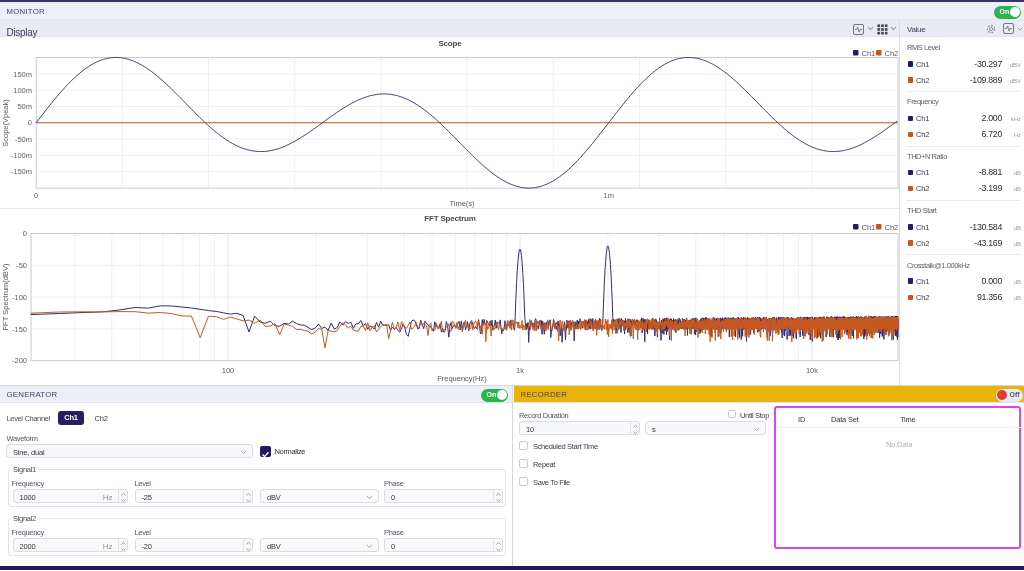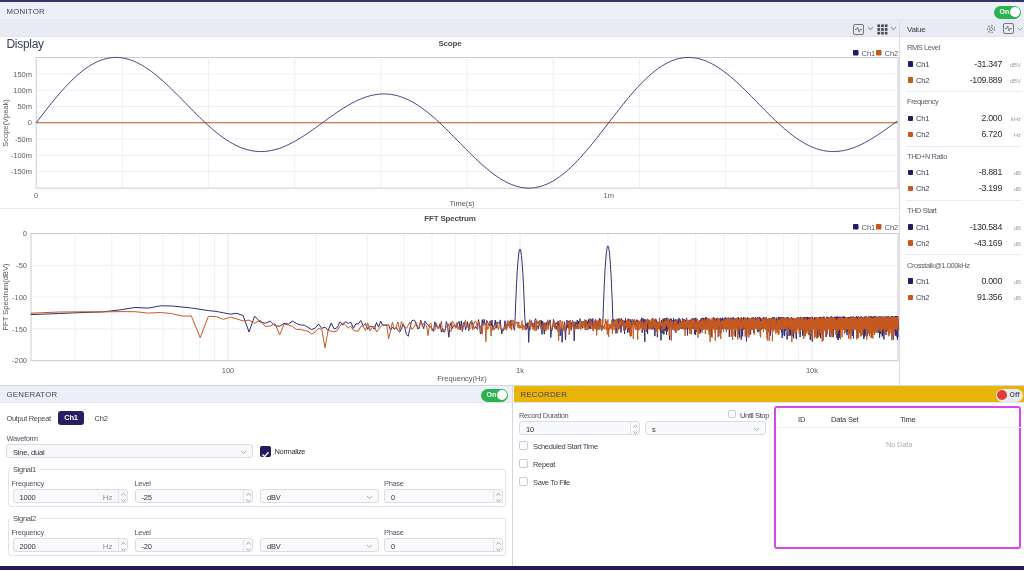--- a/index.html
+++ b/index.html
@@ -35,21 +35,21 @@
 
 <div class="abs" style="left:0;top:2px;width:1024px;height:18px;background:#eef0f9;border-bottom:1px solid #e3e5ef">
   <div class="abs ptitle" style="left:6.5px;top:4.5px;color:#3e3e63">MONITOR</div>
   <div class="abs toggle" style="left:994px;top:3.5px;background:#2ab44f">
     <span class="abs" style="left:5.5px;top:2.5px;font-size:7px;color:#fff;font-weight:bold">On</span>
     <span class="knob" style="right:1.5px;background:#fff"></span>
   </div>
 </div>
 
 <div class="abs hdrband" style="left:0;top:20px;width:899px;height:17px">
-  <div class="abs" style="left:6.5px;top:17px;font-size:12px;letter-spacing:-.3px;color:#3c3c55">Display</div>
+  <div class="abs" style="left:6.5px;top:7px;font-size:10px;letter-spacing:-.3px;color:#3c3c55">Display</div>
 
   <svg class="abs" style="left:853px;top:3.5px" width="11" height="11" viewBox="0 0 11 11">
     <rect x="0.5" y="0.5" width="10" height="10" rx="1.5" fill="none" stroke="#70757f" stroke-width="1"></rect>
     <polyline points="2,5.5 3.6,5.5 4.6,3 6.1,8 7.1,5.5 9,5.5" fill="none" stroke="#70757f" stroke-width="0.9"></polyline>
   </svg>
   <svg class="abs" style="left:866.5px;top:6px" width="7" height="5" viewBox="0 0 7 5">
     <polyline points="1,1 3.5,3.6 6,1" fill="none" stroke="#a0a5ae" stroke-width="1.1"></polyline>
   </svg>
   <svg class="abs" style="left:876.5px;top:3.5px" width="11" height="11" viewBox="0 0 11 11">
     <g fill="#454b57">
@@ -82,21 +82,21 @@
     </svg>
     <svg class="abs" style="left:117px;top:6.5px" width="6" height="4" viewBox="0 0 6 4">
       <polyline points="0.8,0.8 3,3 5.2,0.8" fill="none" stroke="#a0a5ae" stroke-width="1"></polyline>
     </svg>
   </div>
 </div>
 <div class="abs vlabel" style="left:907px;top:42.5px">RMS Level</div>
 <div class="vrow" style="top:58px">
       <span class="sq" style="background:#221b66"></span>
       <span class="chn">Ch1</span>
-      <span class="val">-31.347</span>
+      <span class="val">-30.297</span>
       <span class="unit">dBV</span>
     </div>
 <div class="vrow" style="top:74px">
       <span class="sq" style="background:#c8551e"></span>
       <span class="chn">Ch2</span>
       <span class="val">-109.889</span>
       <span class="unit">dBV</span>
     </div>
 <div class="vsep" style="top:91px"></div>
 <div class="abs vlabel" style="left:907px;top:97px">Frequency</div>
@@ -244,21 +244,21 @@
 <div class="abs" style="left:0;top:385px;width:1024px;height:1px;background:#d5d7e0"></div>
 
 <div class="abs" style="left:0;top:386px;width:513px;height:180px;background:#fff;border-right:1px solid #d5d7e0">
   <div class="hdrband" style="width:100%;height:17px;position:relative;background:#edeff8">
     <div class="abs ptitle" style="left:6.5px;top:4px;color:#3e3e63">GENERATOR</div>
     <div class="abs toggle" style="left:481px;top:2.5px;background:#2ab44f">
       <span class="abs" style="left:5.5px;top:2.5px;font-size:7px;color:#fff;font-weight:bold">On</span>
       <span class="knob" style="right:1.5px;background:#fff"></span>
     </div>
   </div>
-  <div class="abs flabel" style="left:6.5px;top:28px;font-size:7.5px;letter-spacing:-.35px;color:#4c4c55">Output Repeat</div>
+  <div class="abs flabel" style="left:6.5px;top:28px;font-size:7.5px;letter-spacing:-.35px;color:#4c4c55">Level Channel</div>
   <div class="abs" style="left:58px;top:24.5px;width:26px;height:14px;background:#2a1e63;border-radius:3px;text-align:center;line-height:14px;font-size:7.5px;color:#fff;font-weight:bold;letter-spacing:-.2px">Ch1</div>
   <div class="abs" style="left:94.5px;top:28px;font-size:7.5px;letter-spacing:-.2px;color:#3a3a44">Ch2</div>
   <div class="abs flabel" style="left:6.5px;top:47.5px">Waveform</div>
   <div class="inp" style="left:6px;top:58px;width:247px">
     <span class="tx">Sine, dual</span>
     <svg class="abs" style="right:5px;top:5px" width="7" height="5" viewBox="0 0 7 5">
           <polyline points="1,1 3.5,3.6 6,1" fill="none" stroke="#a8adb6" stroke-width="1"></polyline>
         </svg>
   </div>
   <div class="abs" style="left:260px;top:59.5px;width:11px;height:11px;background:#221a5e;border-radius:2px">

